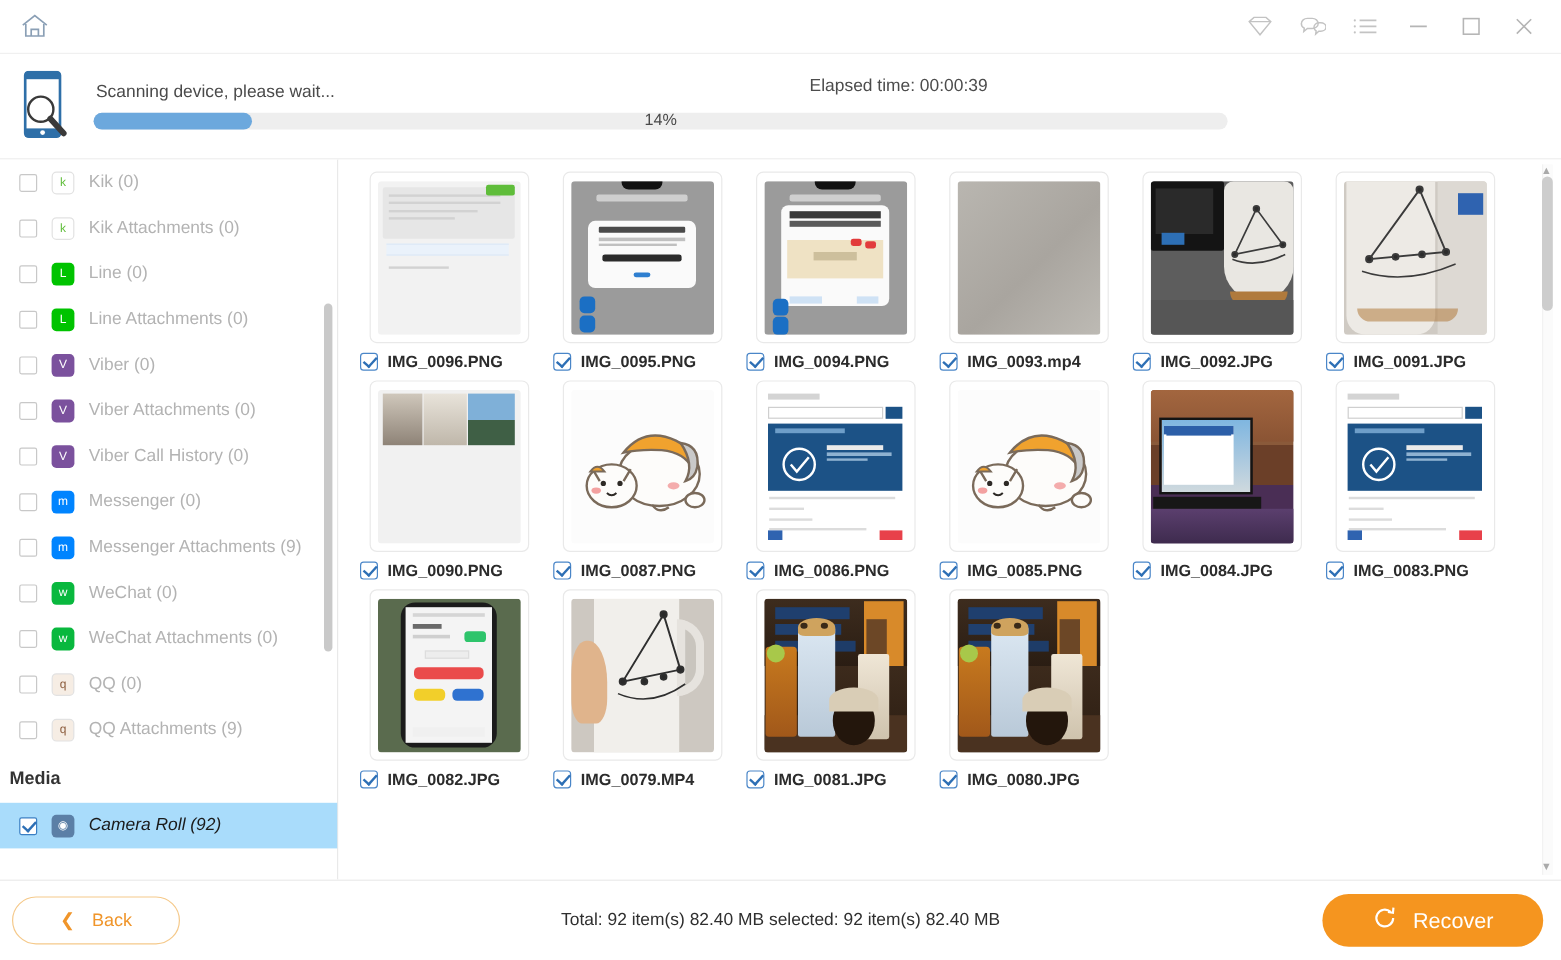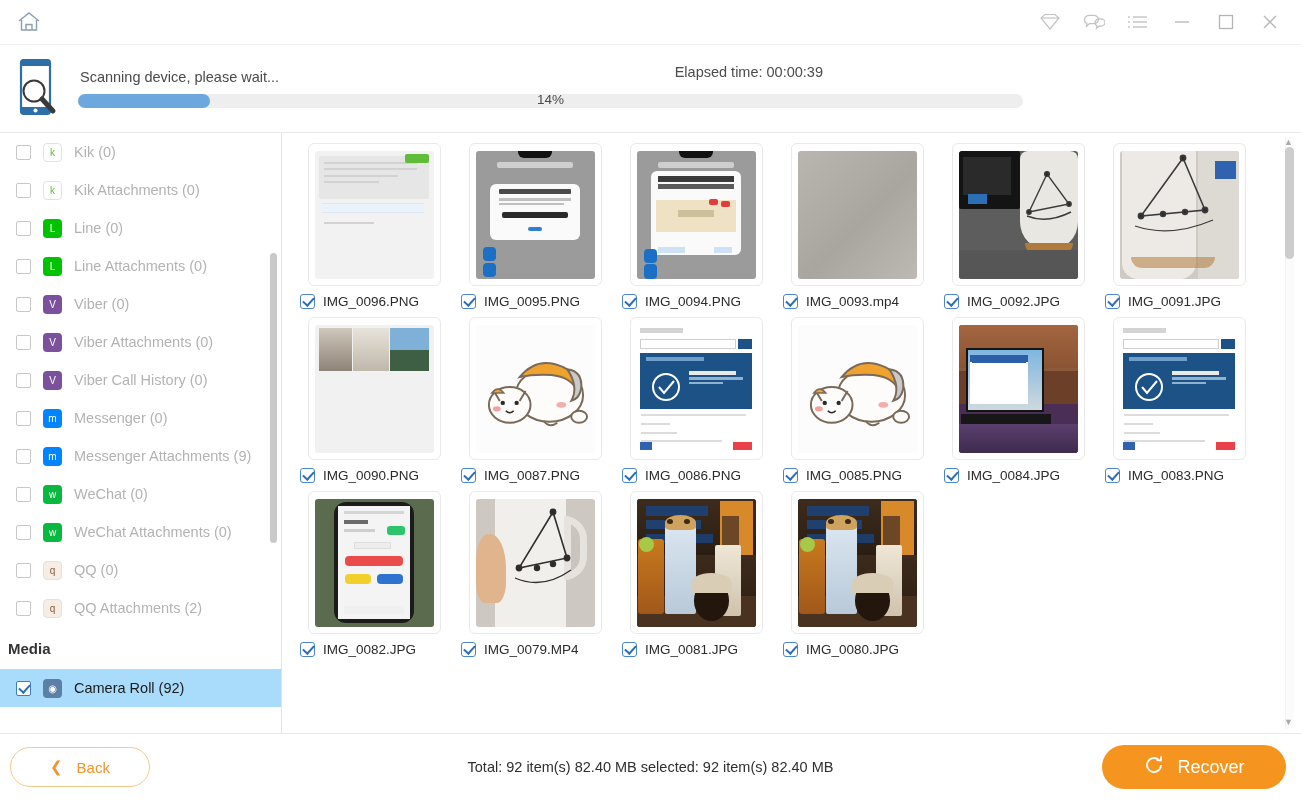--- a/index.html
+++ b/index.html
@@ -85,39 +85,39 @@
     width: 5px; height: 9px; border: solid #2d6fb5;
     border-width: 0 2px 2px 0; transform: rotate(42deg);
   }
   .app-ico {
     width: 19px; height: 19px; margin-left: 12px; border-radius: 4px; flex: none;
     display: flex; align-items: center; justify-content: center;
     font-size: 10px; color: #fff; overflow: hidden; position: relative;
     font-family: "Liberation Sans", sans-serif;
   }
   .side-label { margin-left: 12px; font-size: 14.5px; color: #b3b3b3; white-space: nowrap; }
-  .side-item.selected .side-label { color: #1a1a1a; }
+  .side-item.selected .side-label { color: #1a1a1a; font-style: italic; }
   .side-group {
     height: 42px; display: flex; align-items: center; padding-left: 8px;
     font-size: 15px; color: #333; font-weight: bold;
   }
   .side-scroll {
     position: absolute; right: 4px; top: 120px; width: 7px; height: 290px;
     background: #c9c9c9; border-radius: 4px;
   }
 
   
   .gridpane {
     flex: 1; position: relative; background: #fff; overflow: hidden;
   }
   .grid {
     position: absolute; left: 12px; top: 10px; width: 980px;
     display: flex; flex-wrap: wrap;
   }
-  .cell { width: 160px; margin-right: 1px; margin-bottom: 8px; }
+  .cell { width: 160px; margin-right: 1px; margin-bottom: 8px; font-weight: bold; }
   .thumb-box {
     width: 133px; height: 143px; margin: 0 auto;
     border: 1px solid #e9e9e9; border-radius: 6px; background: #fff;
     display: flex; align-items: center; justify-content: center;
     overflow: hidden; position: relative;
   }
   .thumb-inner { width: 119px; height: 128px; overflow: hidden; position: relative; border-radius: 3px; }
   .cell-cap { display: flex; align-items: center; margin-top: 8px; padding-left: 6px; }
   .cb2 {
     width: 15px; height: 15px; border: 1.6px solid #4a86c8; border-radius: 3px;
@@ -321,21 +321,21 @@
             <div class="side-label">WeChat Attachments (0)</div>
           </div>
           <div class="side-item">
             <div class="cb"></div>
             <div class="app-ico" style="background: rgb(246, 237, 228); color: rgb(138, 90, 58); border: 1px solid rgb(226, 226, 226);">q</div>
             <div class="side-label">QQ (0)</div>
           </div>
           <div class="side-item">
             <div class="cb"></div>
             <div class="app-ico" style="background: rgb(246, 237, 228); color: rgb(138, 90, 58); border: 1px solid rgb(226, 226, 226);">q</div>
-            <div class="side-label">QQ Attachments (2)</div>
+            <div class="side-label">QQ Attachments (9)</div>
           </div>
           <div class="side-group">Media</div>
           <div class="side-item selected">
             <div class="cb checked"></div>
             <div class="app-ico" style="background: rgb(91, 127, 166); color: rgb(255, 255, 255);">◉</div>
             <div class="side-label">Camera Roll (92)</div>
           </div>
         </div>
       <div class="side-scroll"></div>
     </div>

